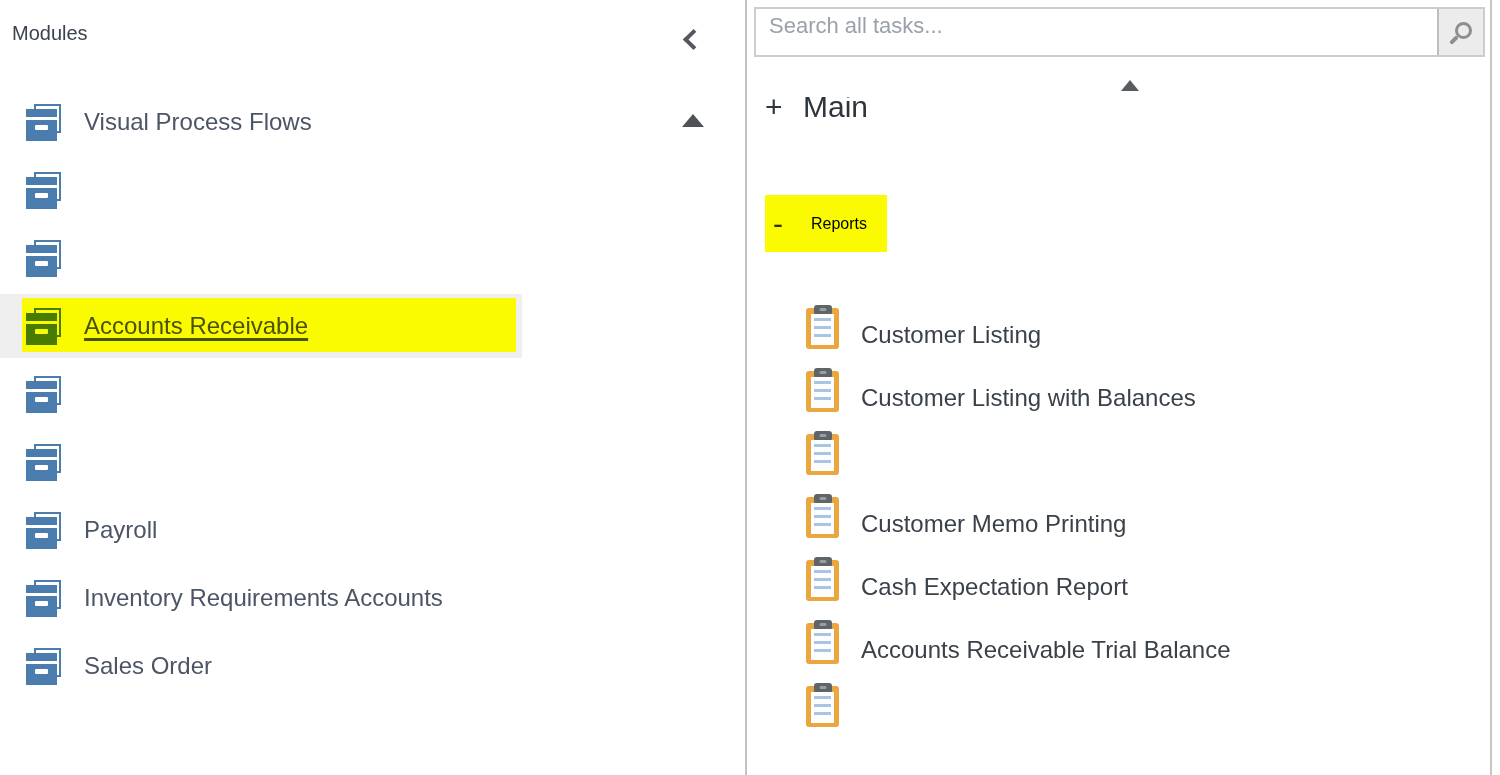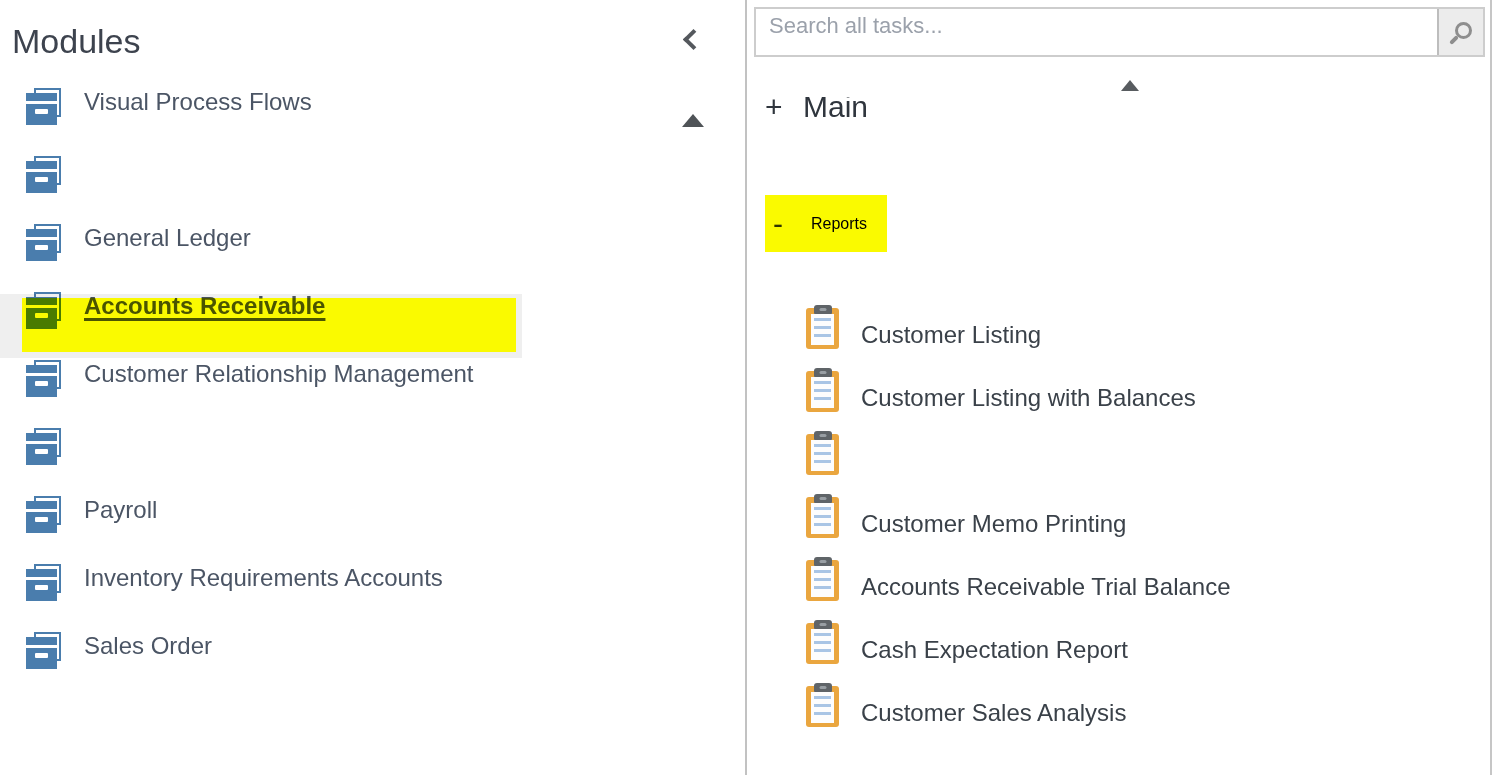--- a/index.html
+++ b/index.html
@@ -9,35 +9,35 @@
     --selected-row-gray:#efefef;
   }
   *{margin:0;padding:0;box-sizing:border-box;}
   html,body{width:1500px;height:775px;overflow:hidden;background:#fff;
     font-family:"Liberation Sans",sans-serif;-webkit-font-smoothing:antialiased;}
   .app{position:relative;width:1500px;height:775px;background:#fff;}
 
   
   .modules-panel{position:absolute;left:0;top:0;width:745px;height:775px;background:#fff;}
   .modules-header{position:relative;height:88px;}
-  .modules-title{position:absolute;left:12px;top:22px;font-size:34px;font-weight:400;color:#3d434e;}
+  .modules-title{position:absolute;left:12px;top:22px;font-size:20px;font-weight:400;color:#3d434e;}
   .chev{position:absolute;left:686px;top:32px;width:15px;height:15px;
     border-left:4px solid #54585d;border-bottom:4px solid #54585d;transform:rotate(45deg);cursor:pointer;}
   .module-list{list-style:none;}
-  .module-row{position:relative;height:68px;display:flex;align-items:flex-start;padding-left:26px;cursor:pointer;}
+  .module-row{position:relative;height:68px;display:flex;align-items:center;padding-left:26px;cursor:pointer;}
   .module-row > *{position:relative;z-index:1;}
   .mod-label{margin-left:20px;font-size:24px;color:#4b5565;white-space:nowrap;}
   
   .module-row.selected::before{content:"";position:absolute;left:0;top:2px;bottom:2px;width:522px;
     background:var(--selected-row-gray);z-index:0;}
   .module-row.selected::after{content:"";position:absolute;left:22px;top:6px;bottom:8px;width:494px;
     background:var(--highlight-yellow);z-index:0;}
   .module-row.selected .mod-icon,
   .module-row.selected .mod-label{mix-blend-mode:multiply;}
-  .module-row.selected .mod-label{font-weight:700;text-decoration:underline;
+  .module-row.selected .mod-label{font-weight:400;text-decoration:underline;
     text-decoration-thickness:2.5px;text-underline-offset:4px;}
   
   .mod-icon{position:relative;width:38px;height:37px;flex:0 0 38px;}
   .mod-icon .back{position:absolute;left:8px;top:0;width:27px;height:29px;
     border:2.5px solid var(--module-blue);background:#fff;}
   .mod-icon .front{position:absolute;left:0;top:5px;width:31px;height:32px;background:var(--module-blue);}
   .mod-icon .front::before{content:"";position:absolute;left:0;right:0;top:8px;height:3px;background:#fff;}
   .mod-icon .front::after{content:"";position:absolute;left:50%;top:16px;width:13px;height:5px;
     margin-left:-6.5px;background:#fff;border-radius:1px;}
   
@@ -115,35 +115,33 @@
         <span class="mod-icon">
             <i class="back"></i>
             <i class="front"></i>
           </span>
       </li>
       <li class="module-row">
         <span class="mod-icon">
             <i class="back"></i>
             <i class="front"></i>
           </span>
-        <span class="mod-label">General Ledger</span>
       </li>
       <li class="module-row selected">
         <span class="mod-icon">
             <i class="back"></i>
             <i class="front"></i>
           </span>
         <span class="mod-label">Accounts Receivable</span>
       </li>
       <li class="module-row">
         <span class="mod-icon">
             <i class="back"></i>
             <i class="front"></i>
           </span>
-        <span class="mod-label">Customer Relationship Management</span>
       </li>
       <li class="module-row">
         <span class="mod-icon">
             <i class="back"></i>
             <i class="front"></i>
           </span>
       </li>
       <li class="module-row">
         <span class="mod-icon">
             <i class="back"></i>
@@ -223,34 +221,33 @@
             <i class="clip"></i>
           </span>
         <span class="task-label">Customer Memo Printing</span>
       </li>
       <li class="task-row">
         <span class="clip-icon">
             <i class="board"></i>
             <i class="paper"></i>
             <i class="clip"></i>
           </span>
+        <span class="task-label">Cash Expectation Report</span>
+      </li>
+      <li class="task-row">
+        <span class="clip-icon">
+            <i class="board"></i>
+            <i class="paper"></i>
+            <i class="clip"></i>
+          </span>
         <span class="task-label">Accounts Receivable Trial Balance</span>
       </li>
       <li class="task-row">
         <span class="clip-icon">
             <i class="board"></i>
             <i class="paper"></i>
             <i class="clip"></i>
           </span>
-        <span class="task-label">Cash Expectation Report</span>
-      </li>
-      <li class="task-row">
-        <span class="clip-icon">
-            <i class="board"></i>
-            <i class="paper"></i>
-            <i class="clip"></i>
-          </span>
-        <span class="task-label">Customer Sales Analysis</span>
       </li>
     </ul>
   </section>
 
 </div>
 
 </body></html>

